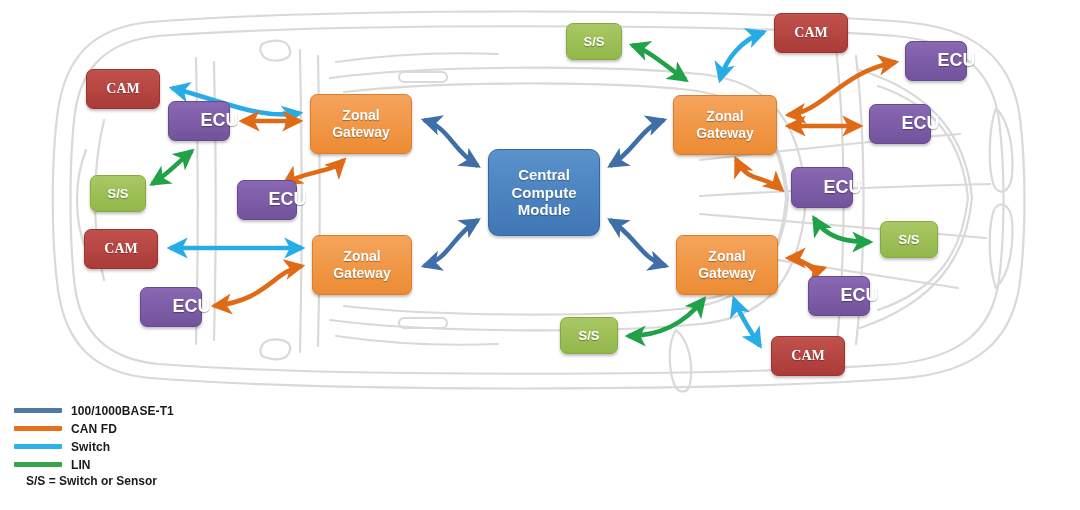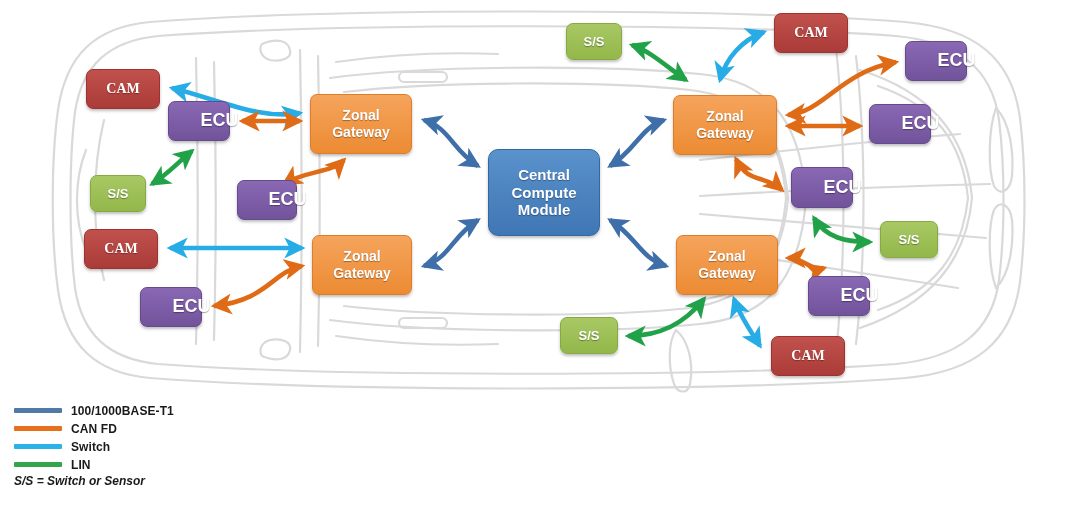--- a/index.html
+++ b/index.html
@@ -40,21 +40,21 @@
   }
   .n-ss{
     background:linear-gradient(to bottom,#a8c864 0%,#93b74a 100%);
     border:1px solid #86aa3f;font-size:13px;
   }
 
   #legend{position:absolute;left:0;top:398px;width:1080px;height:112px;}
   .legend-row{position:absolute;left:14px;height:17px;display:flex;align-items:center;}
   .legend-swatch{width:48px;height:5px;border-radius:1px;margin-right:9px;}
   .legend-label{font-size:12px;font-weight:bold;color:#1a1a1a;letter-spacing:.1px;}
-  #legend-note{position:absolute;left:14px;top:76px;font-size:12px;font-weight:bold;color:#1a1a1a;font-style:italic;}
+  #legend-note{position:absolute;left:26px;top:76px;font-size:12px;font-weight:bold;color:#1a1a1a;}
 </style>
 </head>
 <body>
 
 <div id="root">
 
   <svg id="car-layer" viewBox="0 0 1080 400">
     <g fill="none" stroke="#d9d9d9" stroke-width="2.2" stroke-linejoin="round" stroke-linecap="round">
 
       <path d="M150 22 C 330 8, 720 8, 905 22 C 975 28, 1012 58, 1020 118

